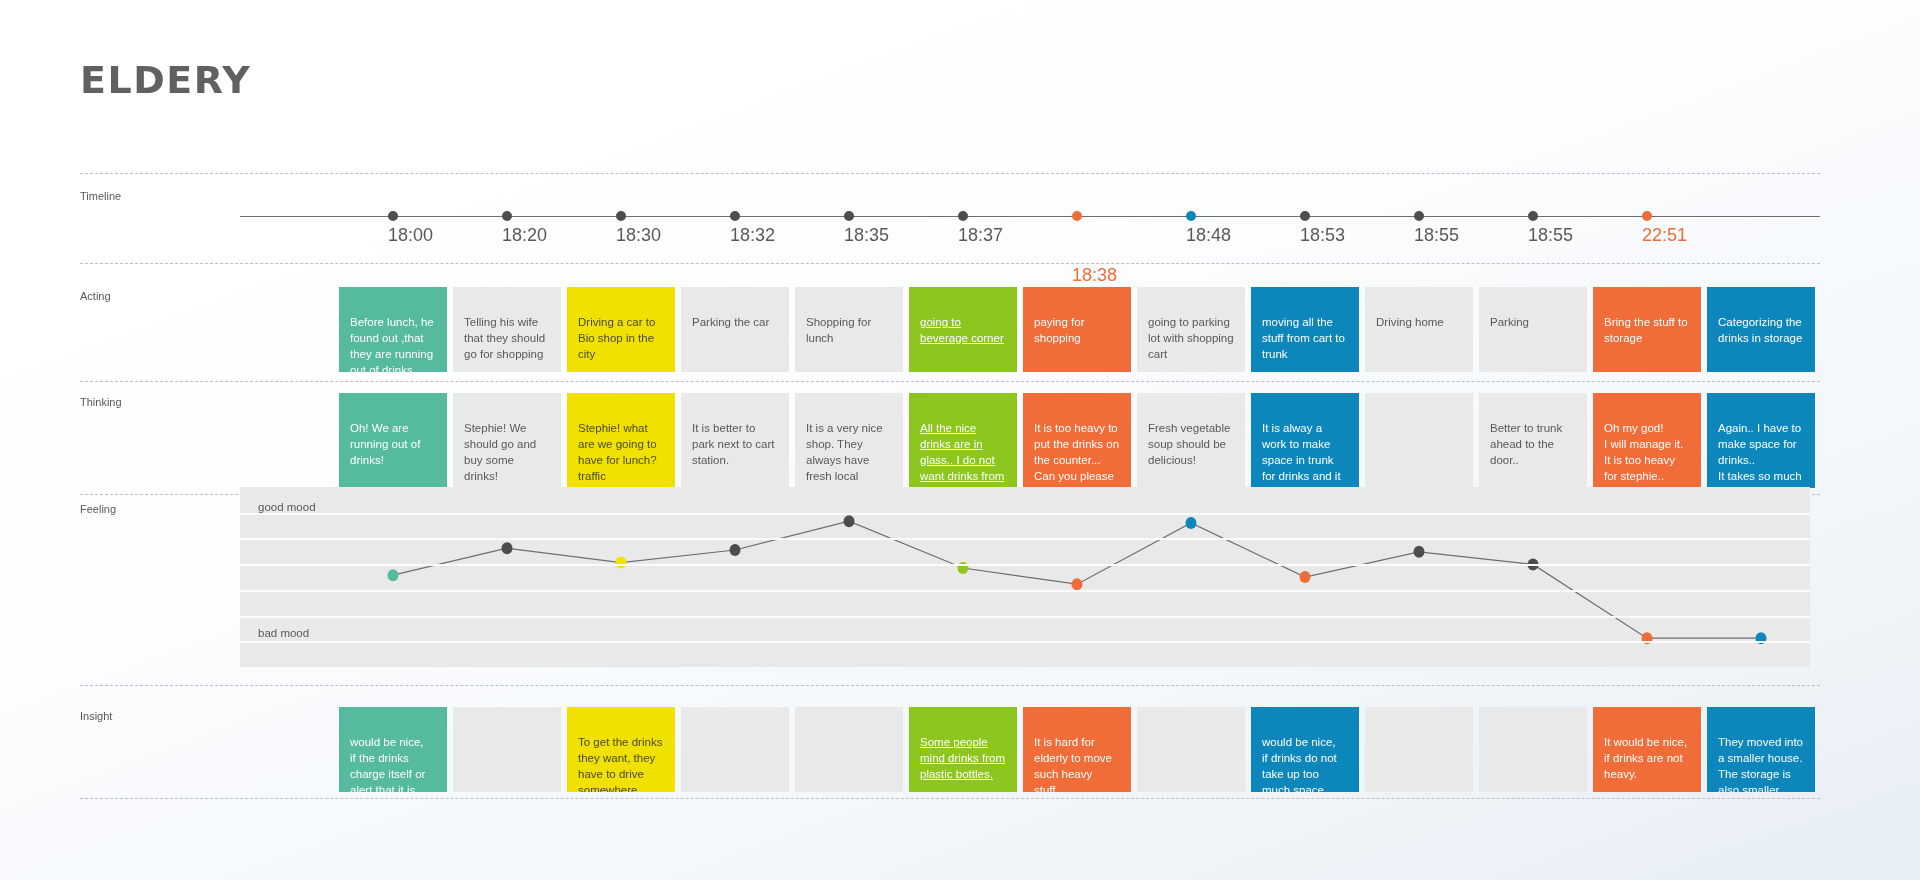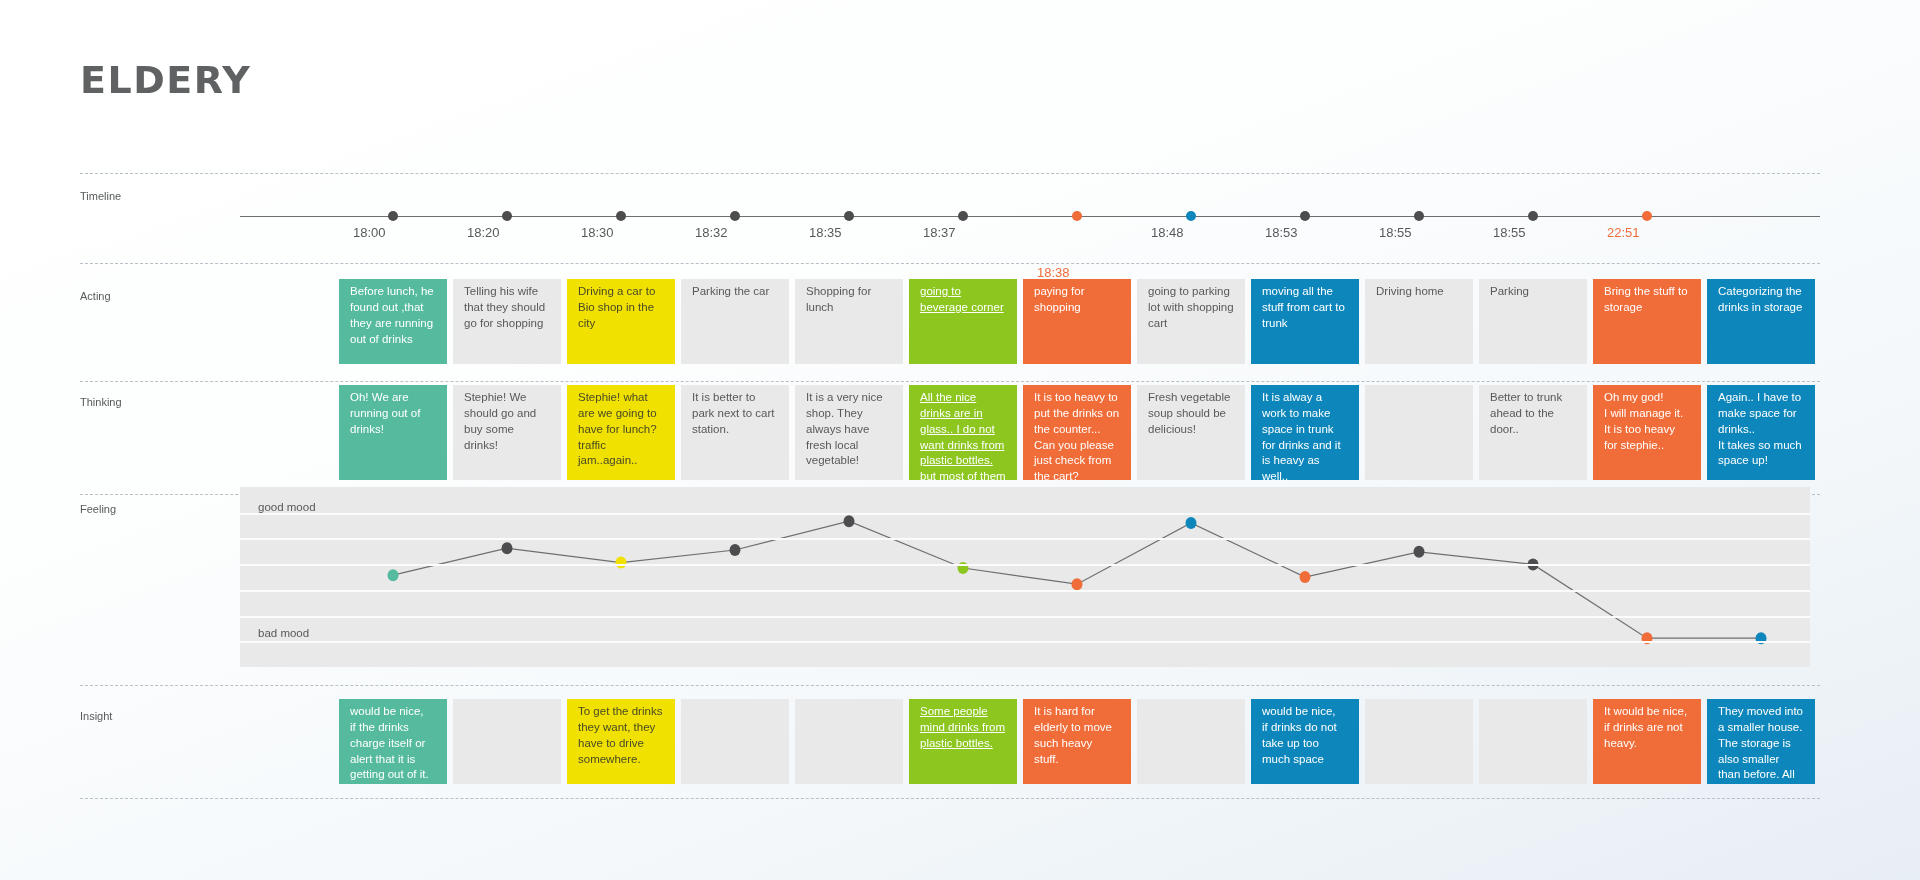--- a/index.html
+++ b/index.html
@@ -72,36 +72,36 @@
     width: 10px;
     height: 10px;
     border-radius: 50%;
     background: #4d4d4f;
   }
   .tl-time {
     position: absolute;
     top: 25px;
     left: -40px;
     width: 80px;
-    text-align: left;
-    font-size: 13px;
+    text-align: right;
+    font-size: 18px;
     color: #58595b;
   }
 
   
   .strip {
     position: absolute;
     left: 339px;
     width: 1481px;
   }
   .card {
     position: absolute;
-    top: 0;
+    top: 8px;
     box-sizing: border-box;
-    padding: 5px 11px;
+    padding: 28px 11px;
     font-size: 11.5px;
     line-height: 1.38;
     overflow: hidden;
   }
   .card.grey  { background: #e9e9e9; color: #58595b; }
   .card.teal  { background: #56bb9e; color: #ffffff; }
   .card.yellow{ background: #f0e100; color: #4a4a28; }
   .card.green { background: #8cc61f; color: #ffffff; text-decoration: underline; }
   .card.orange{ background: #f06c38; color: #ffffff; }
   .card.blue  { background: #0d87bb; color: #ffffff; }

